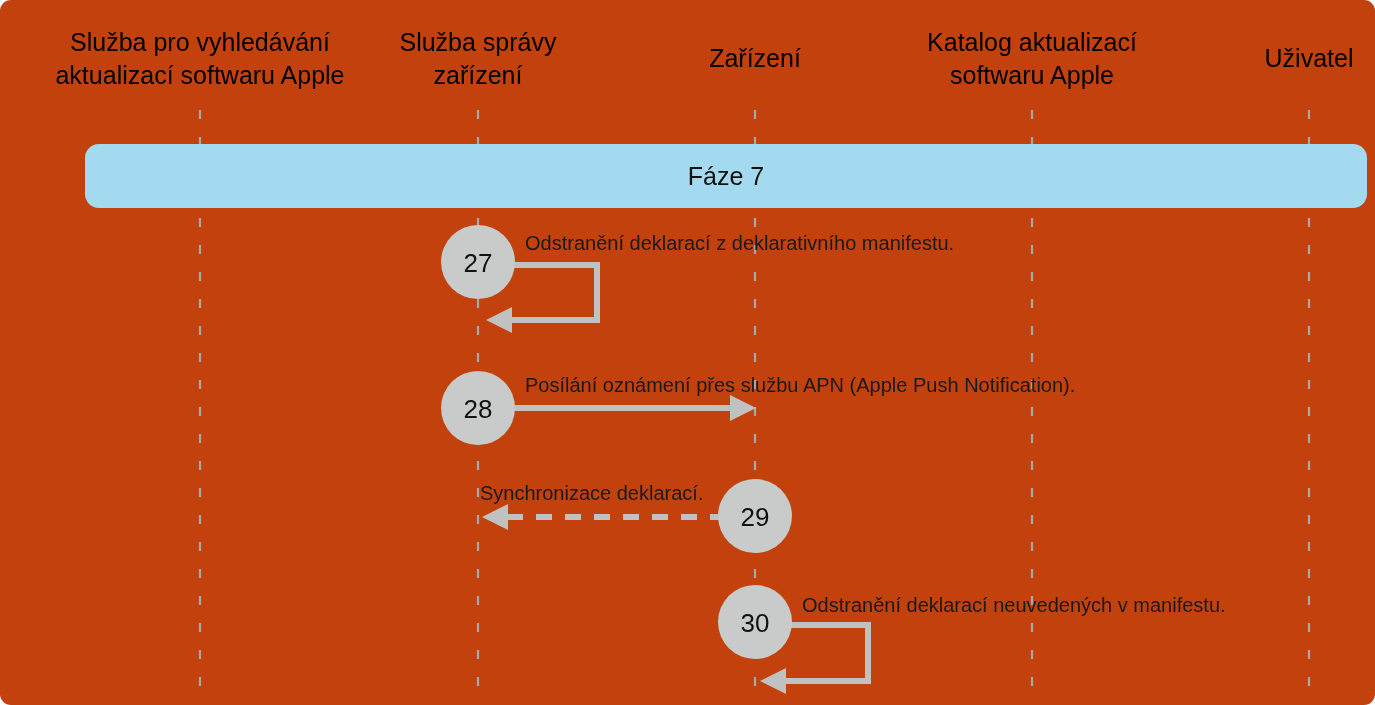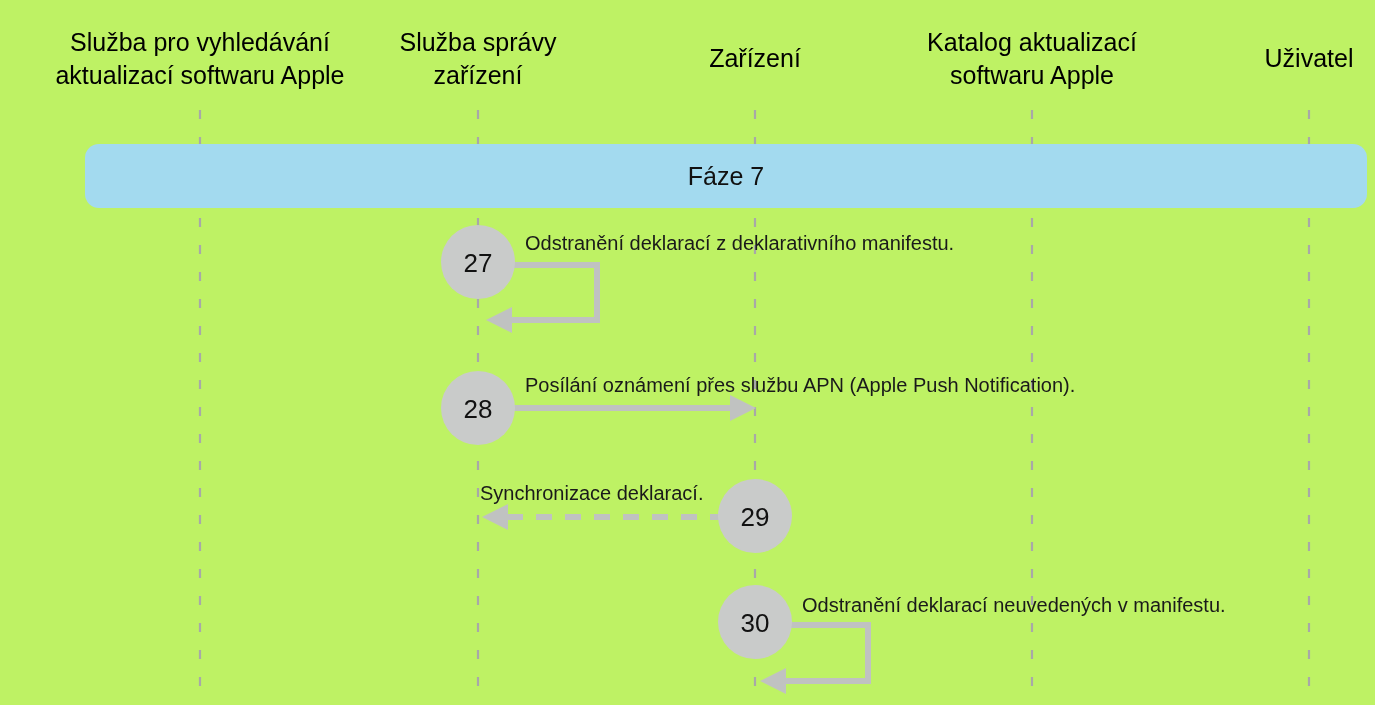--- a/index.html
+++ b/index.html
@@ -8,22 +8,23 @@
     background: #ffffff;
   }
   body {
     font-family: "Liberation Sans", sans-serif;
     -webkit-font-smoothing: antialiased;
   }
   #diagram-root {
     position: relative;
     width: 1375px;
     height: 705px;
-    background: #bef264;
+    background: #c2410c;
     overflow: hidden;
+    border-radius: 11px;
   }
   #diagram-svg {
     position: absolute;
     top: 0;
     left: 0;
     width: 1375px;
     height: 705px;
   }
   .lane-header-text {
     font-size: 25px;

